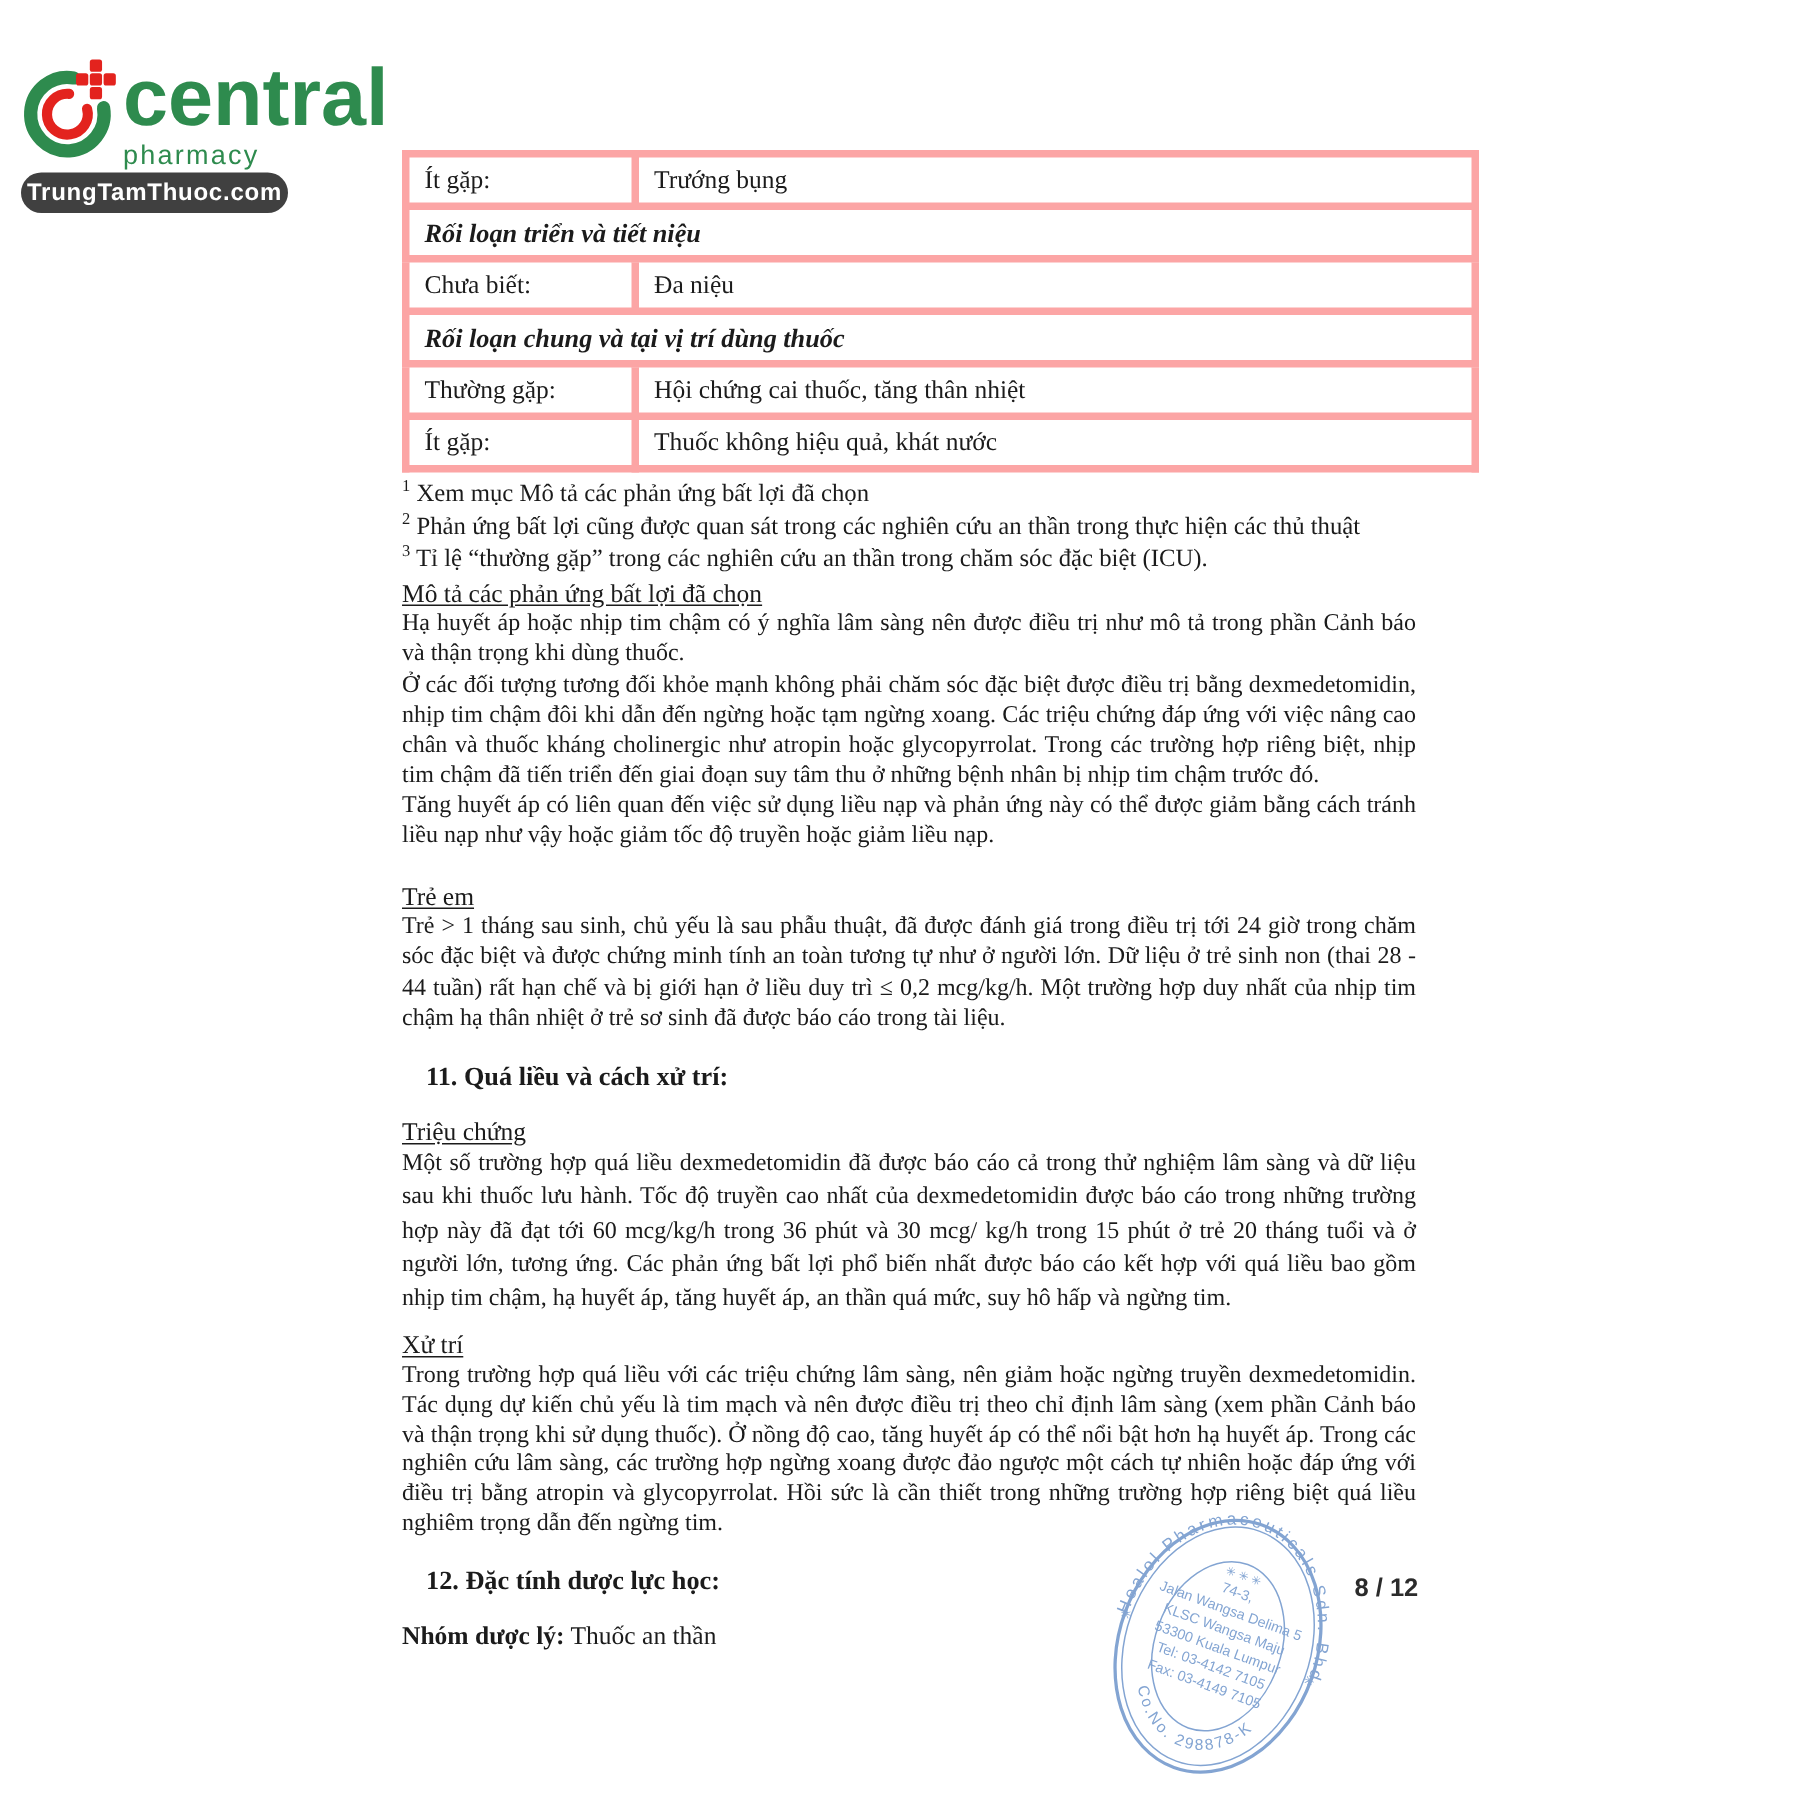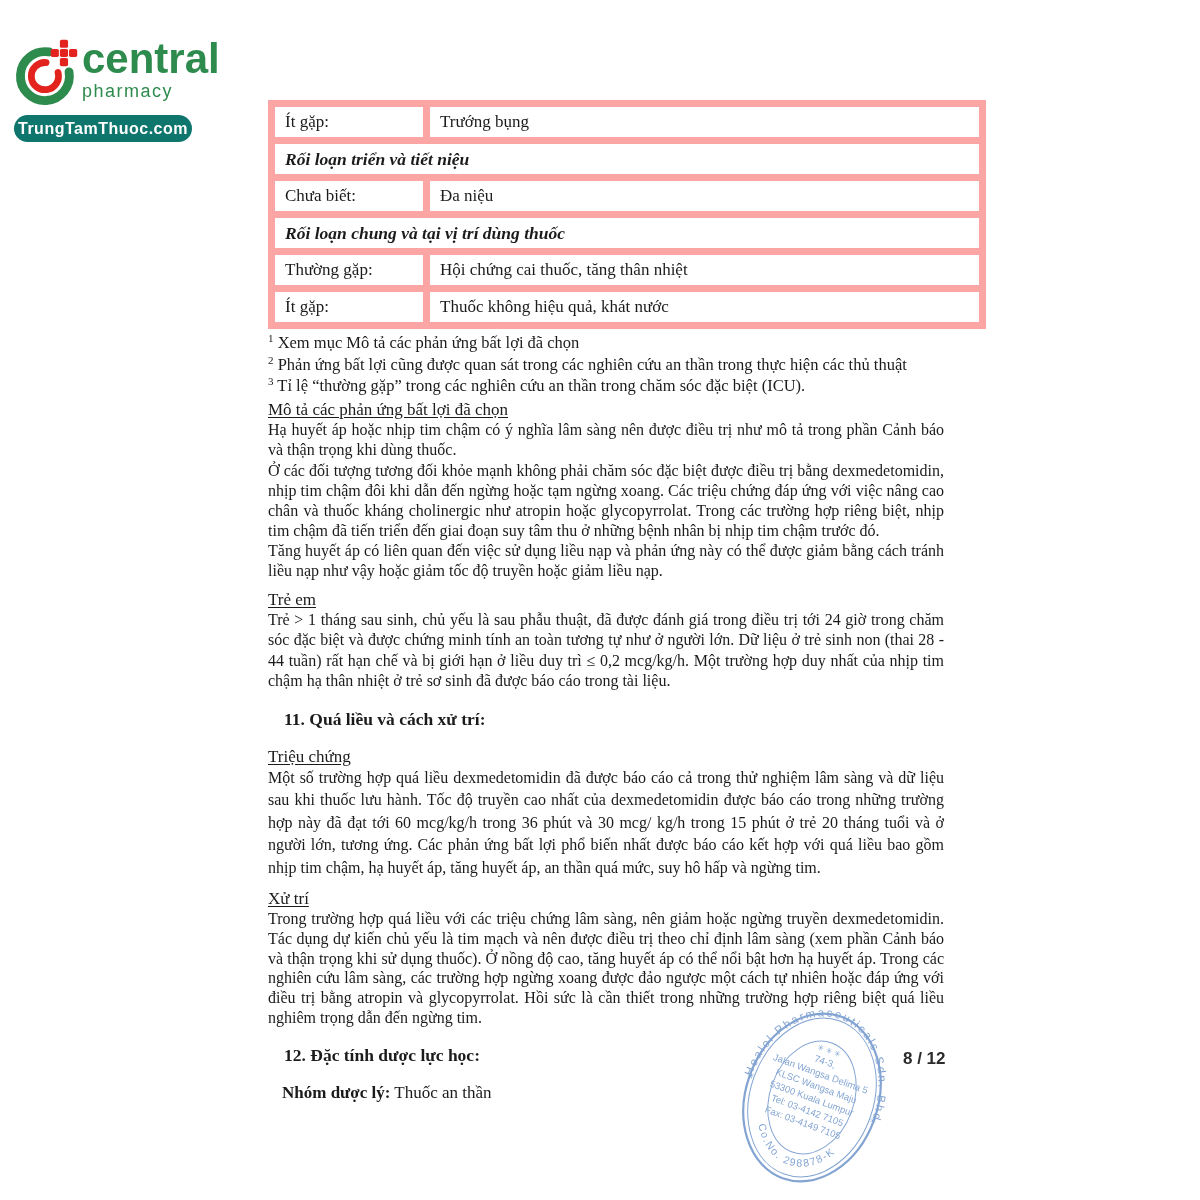--- a/index.html
+++ b/index.html
@@ -5,47 +5,47 @@
   html,body{margin:0;padding:0;background:#ffffff;}
   .page{position:relative;width:1200px;height:1200px;background:#ffffff;overflow:hidden;
         font-family:"Liberation Serif","DejaVu Serif",serif;color:#1b1b1b;}
 
   
   .logo{position:absolute;left:14px;top:30px;width:210px;}
   .logo-row{position:relative;height:82px;}
   .logo-icon{position:absolute;left:1px;top:8px;}
   .logo-text{position:absolute;left:68px;top:8px;line-height:1;}
   .logo-brand{font-family:"Liberation Sans","DejaVu Sans",sans-serif;font-weight:bold;
-              font-size:42px;color:#2e8b4e;letter-spacing:0px;text-align:right;}
+              font-size:54px;color:#2e8b4e;letter-spacing:0px;text-align:right;}
   .logo-sub{font-family:"Liberation Sans","DejaVu Sans",sans-serif;font-weight:normal;
             font-size:18px;color:#2e8b4e;letter-spacing:1.5px;margin-top:2px;}
-  .logo-badge{position:absolute;left:0px;top:85px;width:178px;height:27px;background:#0f766e;
+  .logo-badge{position:absolute;left:0px;top:85px;width:178px;height:27px;background:#404040;
               border-radius:14px;display:flex;align-items:center;justify-content:center;
               font-family:"Liberation Sans","DejaVu Sans",sans-serif;font-weight:bold;
               font-size:16px;color:#ffffff;letter-spacing:0.5px;}
 
   
   .content{position:absolute;left:268px;top:100px;width:718px;}
   table.adr{border-collapse:collapse;width:718px;table-layout:fixed;}
-  table.adr td{border:7px solid #fca5a5;padding:2px 10px;height:26px;font-size:17px;vertical-align:middle;}
+  table.adr td{border:5px solid #fca5a5;padding:2px 10px;height:26px;font-size:17px;vertical-align:middle;}
   td.lblcol{width:128px;}
   tr.cat td{font-weight:bold;font-style:italic;font-size:17.5px;}
 
   .textcol{width:676px;}
   .fn{font-size:16.5px;line-height:21.5px;margin:0;}
   .fns{margin-top:3px;}
   sup{font-size:11px;line-height:0;}
   .hu{font-size:17px;line-height:21px;text-decoration:underline;text-underline-offset:2px;margin:0;}
-  .mt2{margin-top:2px}.mt3{margin-top:7px}.mt4{margin-top:4px}.mt6{margin-top:6px}
+  .mt2{margin-top:2px}.mt3{margin-top:19px}.mt4{margin-top:4px}.mt6{margin-top:6px}
   .mt9{margin-top:9px}.mt12{margin-top:12px}
   p.just{text-align:justify;margin:0;font-size:16px;}
   .lh205{line-height:20.5px}.lh20{line-height:20px}.lh225{line-height:22.5px}.lh198{line-height:19.8px}
   .hnum{font-size:17.5px;font-weight:bold;line-height:22px;margin:16px;}
   .b{font-weight:bold;}
-  .groupline{font-size:17px;line-height:22px;margin:14px;}
+  .groupline{font-size:17px;line-height:22px;margin:0;}
 
   
   .stamp{position:absolute;left:722px;top:1000px;width:180px;height:195px;
          transform:rotate(20deg);opacity:0.85;}
   .pagenum{position:absolute;left:903px;top:1049px;font-family:"Liberation Sans","DejaVu Sans",sans-serif;
            font-weight:bold;font-size:17px;color:#2b2b2b;}
 </style>
 </head>
 <body>
 

